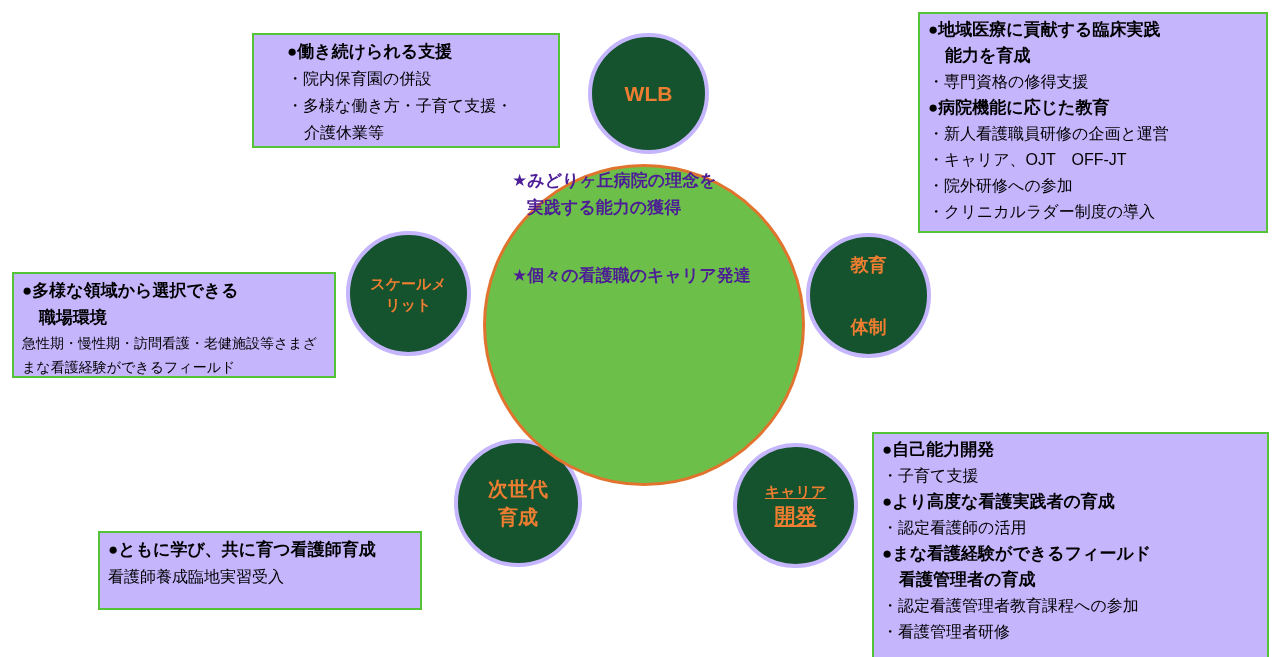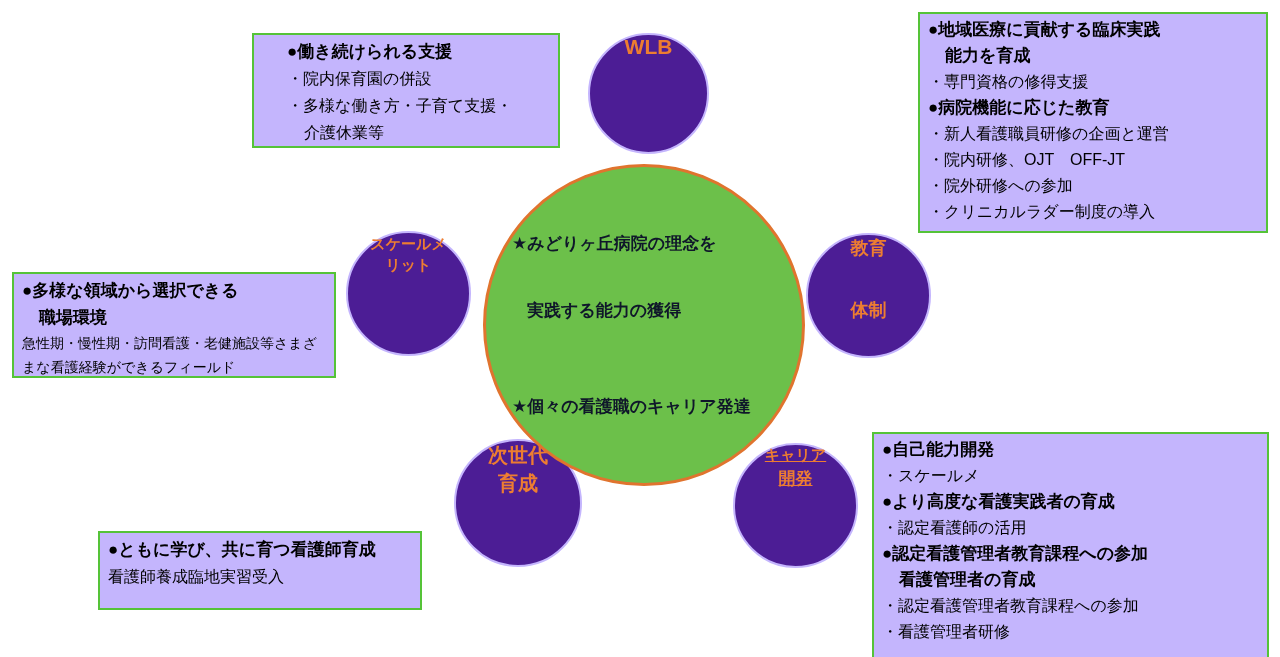--- a/index.html
+++ b/index.html
@@ -38,61 +38,59 @@
   #box-work-support   { left: 252px; top: 33px;  width: 308px; height: 115px; padding-left: 33px; }
   #box-education      { left: 918px; top: 12px;  width: 350px; height: 221px; }
   #box-work-field     { left: 12px;  top: 272px; width: 324px; height: 106px; }
   #box-next-gen       { left: 98px;  top: 531px; width: 324px; height: 79px; }
   #box-career-dev     { left: 872px; top: 432px; width: 397px; height: 274px; }
 
   
   .sat {
     position: absolute;
     border-radius: 50%;
-    background: #4c1d95;
-    border: 2px solid #c4b5fd;
+    background: #14532d;
+    border: 4px solid #c4b5fd;
     box-sizing: border-box;
     display: flex;
     flex-direction: column;
     align-items: center;
-    justify-content: flex-start;
+    justify-content: center;
     color: #ED7D31;
     font-weight: bold;
     text-align: center;
     z-index: 1;
   }
   #circle-wlb        { left: 588px; top: 33px;  width: 121px; height: 121px; font-size: 21px; }
   #circle-scale      { left: 346px; top: 231px; width: 125px; height: 125px; font-size: 15px; line-height: 21px; }
   #circle-edu-system { left: 806px; top: 233px; width: 125px; height: 125px; font-size: 18px; line-height: 26px; gap: 36px; }
   #circle-next-gen   { left: 454px; top: 439px; width: 128px; height: 128px; font-size: 20px; line-height: 28px; }
   #circle-career     { left: 733px; top: 443px; width: 125px; height: 125px; text-decoration: underline; }
   #circle-career .small-line { font-size: 15px; line-height: 20px; }
-  #circle-career .big-line   { font-size: 17px; line-height: 28px; }
+  #circle-career .big-line   { font-size: 21px; line-height: 28px; }
 
   
   #center-circle {
     position: absolute;
     left: 483px; top: 164px;
     width: 322px; height: 322px;
     border-radius: 50%;
     background: #6CC04A;
     border: 3px solid #E0742E;
     box-sizing: border-box;
     display: flex;
     flex-direction: column;
-    justify-content: center;
     padding-left: 26px;
-    color: #0f172a;
+    color: #4c1d95;
     font-weight: bold;
     font-size: 17px;
     line-height: 27px;
     z-index: 2;
-    gap: 28px;
   }
-  #center-circle .indent { padding-left: 15px; margin-top: 12px; }
+  #center-circle .indent { padding-left: 15px; }
   #center-circle .gap    { margin-top: 41px; }
 </style>
 </head>
 <body>
 
 <div id="canvas">
 
   <div class="sat" id="circle-wlb">
     <div>WLB</div>
   </div>
@@ -129,41 +127,41 @@
     <div class="ln">・多様な働き方・子育て支援・</div>
     <div class="ln ind">介護休業等</div>
   </div>
 
   <div class="box tight" id="box-education">
     <div class="ln b">●地域医療に貢献する臨床実践</div>
     <div class="ln b ind">能力を育成</div>
     <div class="ln">・専門資格の修得支援</div>
     <div class="ln b">●病院機能に応じた教育</div>
     <div class="ln">・新人看護職員研修の企画と運営</div>
-    <div class="ln">・院内研修、OJT　OFF-JT</div>
+    <div class="ln">・キャリア、OJT　OFF-JT</div>
     <div class="ln">・院外研修への参加</div>
     <div class="ln">・クリニカルラダー制度の導入</div>
   </div>
 
   <div class="box" id="box-work-field">
     <div class="ln b">●多様な領域から選択できる</div>
     <div class="ln b ind">職場環境</div>
     <div class="ln s">急性期・慢性期・訪問看護・老健施設等さまざ</div>
     <div class="ln s">まな看護経験ができるフィールド</div>
   </div>
 
   <div class="box" id="box-next-gen">
     <div class="ln b">●ともに学び、共に育つ看護師育成</div>
     <div class="ln">看護師養成臨地実習受入</div>
   </div>
 
   <div class="box tight" id="box-career-dev">
     <div class="ln b">●自己能力開発</div>
-    <div class="ln">・スケールメ</div>
+    <div class="ln">・子育て支援</div>
     <div class="ln b">●より高度な看護実践者の育成</div>
     <div class="ln">・認定看護師の活用</div>
-    <div class="ln b">●認定看護管理者教育課程への参加</div>
+    <div class="ln b">●まな看護経験ができるフィールド</div>
     <div class="ln b ind">看護管理者の育成</div>
     <div class="ln">・認定看護管理者教育課程への参加</div>
     <div class="ln">・看護管理者研修</div>
   </div>
 
 </div>
 
 </body></html>

